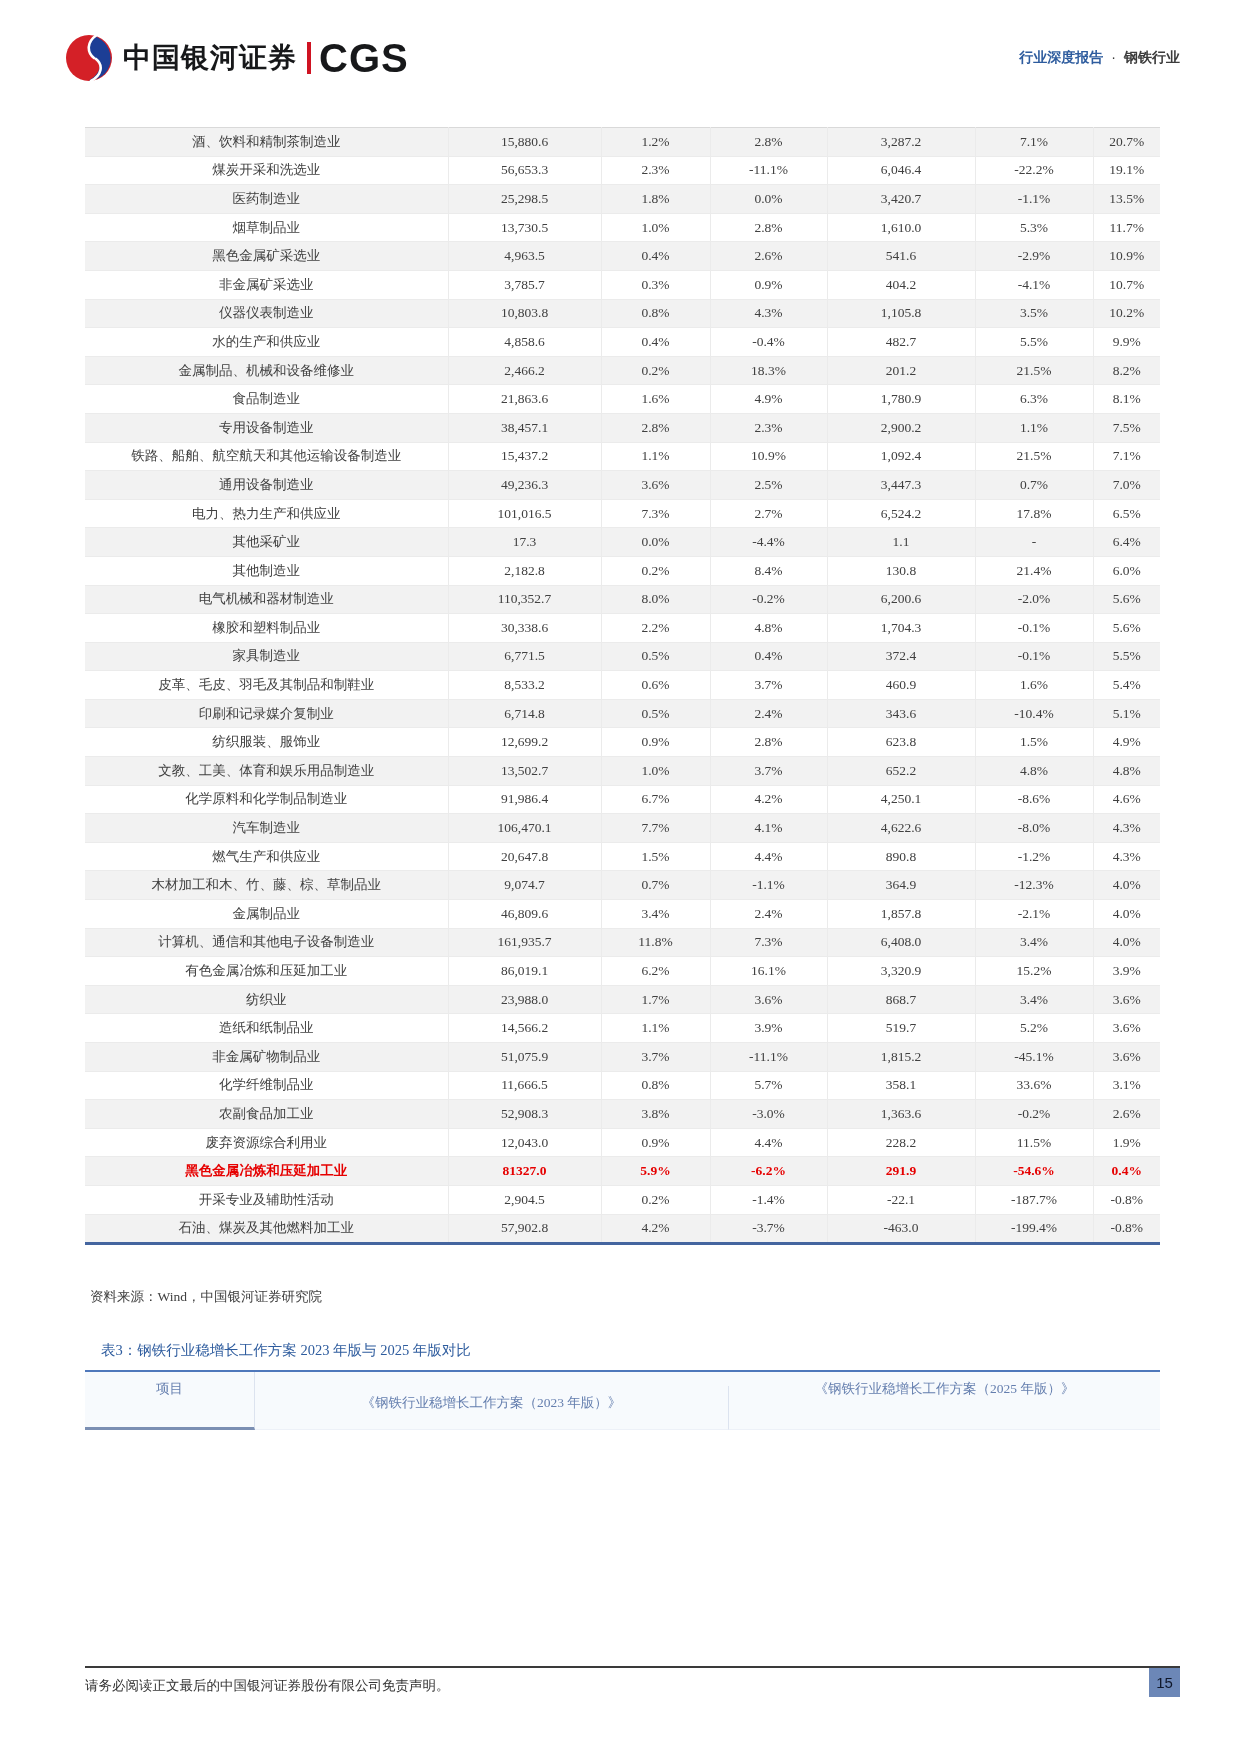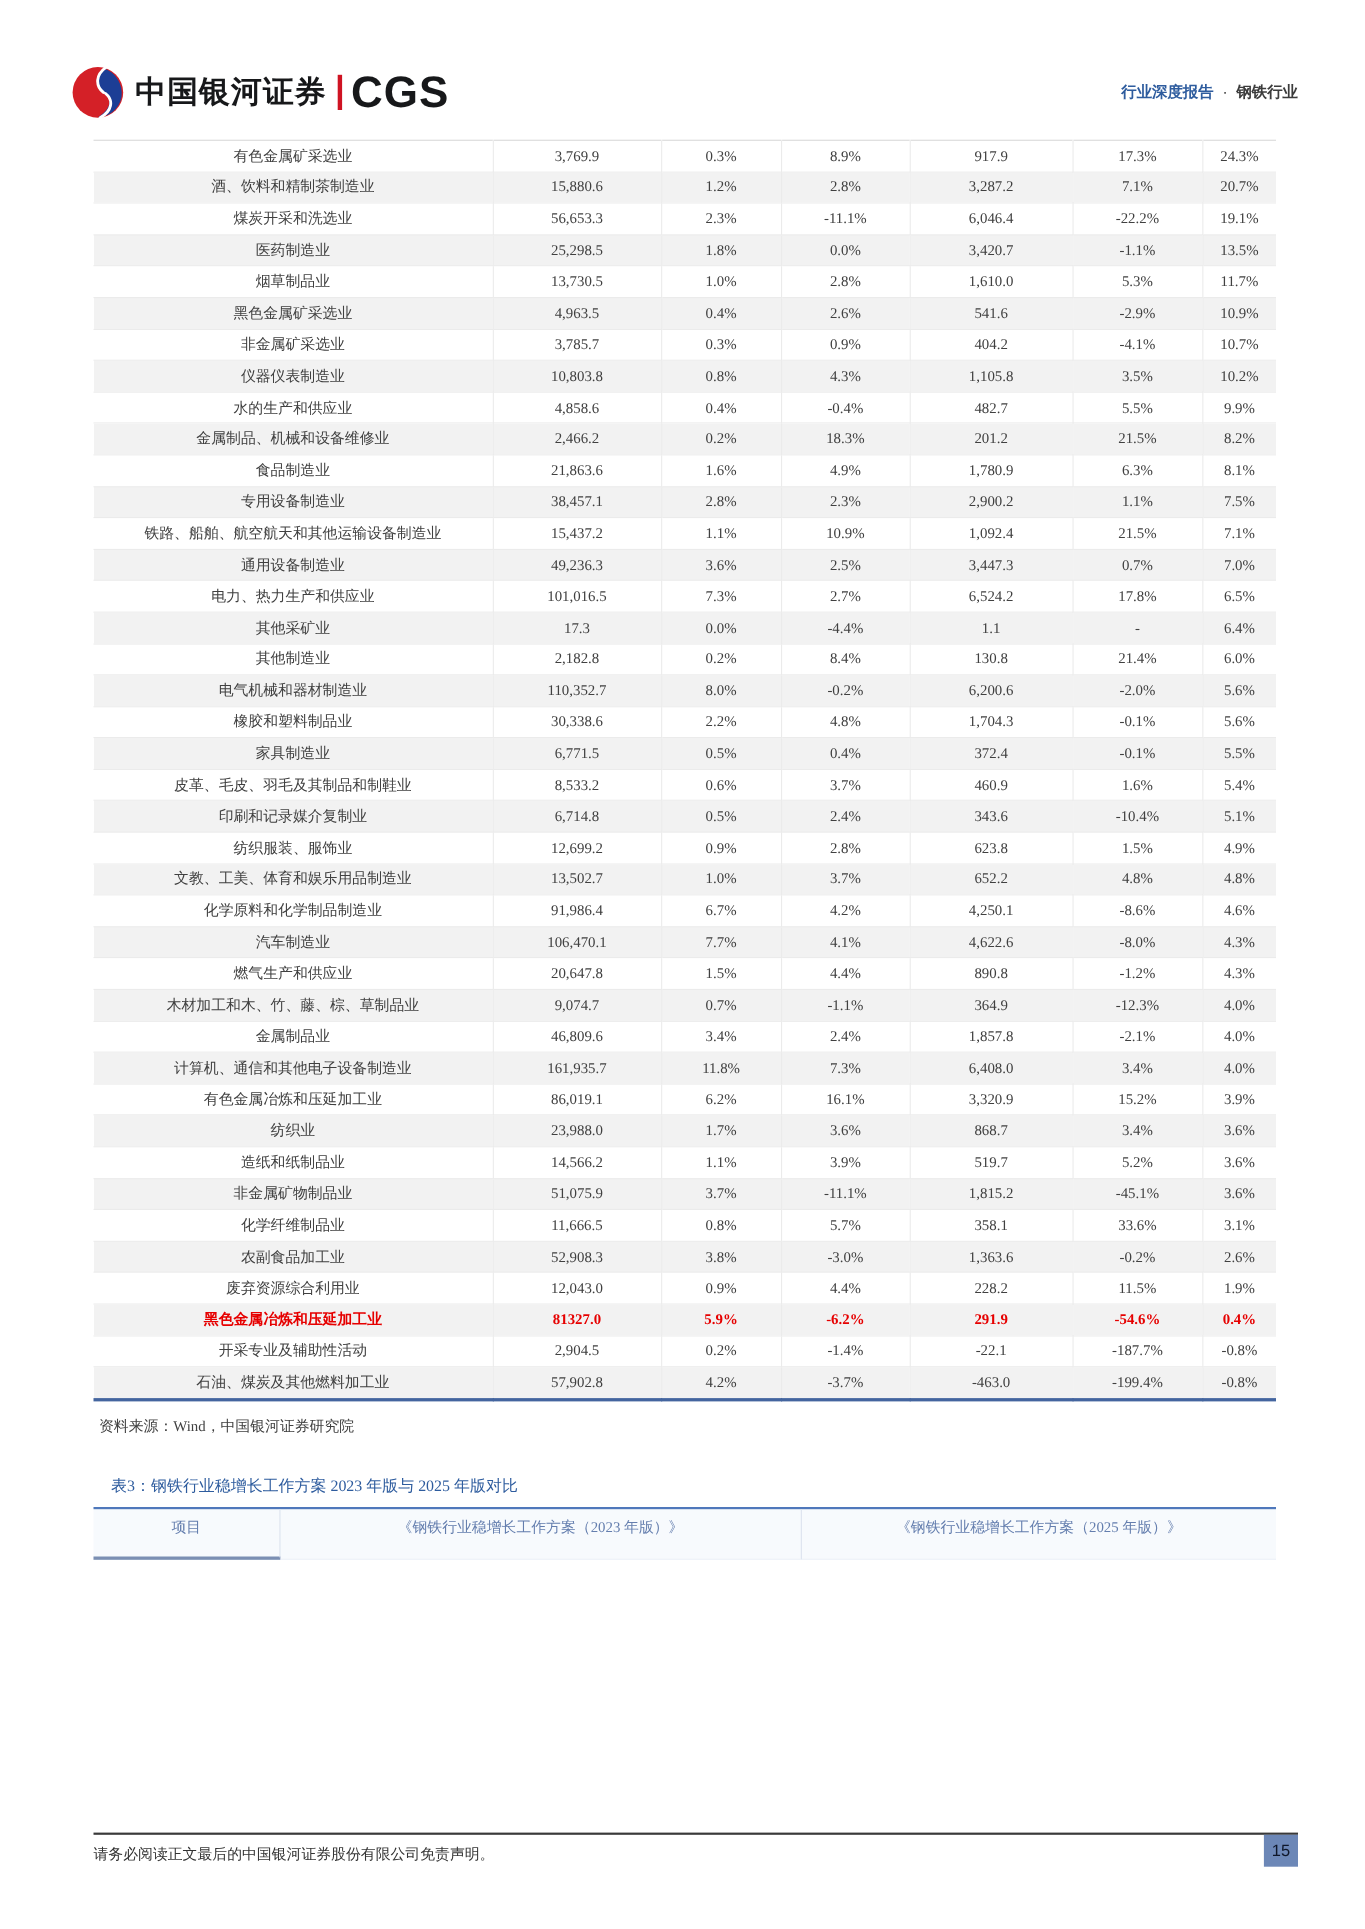--- a/index.html
+++ b/index.html
@@ -7,21 +7,21 @@
     position:relative;
     width:1241px; height:1754px;
     background:#ffffff;
     font-family:"Liberation Serif","DejaVu Serif",serif;
     overflow:hidden;
   }
 
   
   .hdr {
     position:absolute; top:34px; left:65px; right:61px;
-    display:flex; justify-content:space-between; align-items:center;margin-top:26px;
+    display:flex; justify-content:space-between; align-items:center;
   }
   .brand { display:flex; align-items:center; }
   .brand svg { display:block; }
   .brand-cn {
     font-family:"Liberation Sans","DejaVu Sans",sans-serif;
     font-weight:bold; font-size:28px; color:#17181a; margin-left:10px; letter-spacing:1px;
   }
   .brand-bar { width:4px; height:32px; background:#cf1322; margin:0 8px 0 10px; }
   .brand-en {
     font-family:"Liberation Sans","DejaVu Sans",sans-serif;
@@ -80,21 +80,21 @@
     box-sizing:border-box;
     padding:8px 4px 17px 4px;
     text-align:center;
     font-size:13.5px; color:#647eae;
     border-right:1px solid #dce3ef;
     border-bottom:1px solid #edf1f8;
     white-space:nowrap; overflow:hidden;
   }
   .t3c:last-child { border-right:none; }
   .t3c-item  { width:15.8%; border-bottom:3px solid #7b8fb3; }
-  .t3c-2023  { width:44.1%; }
+  .t3c-2023  { width:44.1%;margin-top:14px; }
   .t3c-2025  { width:40.1%; }
 
   
   .footer {
     position:absolute; top:1666px; left:85px; right:61px;
     border-top:2px solid #3a3a3a;
   }
   .footer-text {
     margin-top:9px;
     font-size:13.5px; color:#333333;
@@ -135,29 +135,20 @@
     <colgroup>
       <col style="width:363px">
         <col style="width:153px">
         <col style="width:109px">
       <col style="width:117px">
         <col style="width:148px">
         <col style="width:118px">
         <col style="width:67px">
     </colgroup>
     <tbody>
-        <tr>
-          <td>有色金属矿采选业</td>
-          <td>3,769.9</td>
-          <td>0.3%</td>
-          <td>8.9%</td>
-          <td>917.9</td>
-          <td>17.3%</td>
-          <td>24.3%</td>
-        </tr>
         <tr class="stripe">
           <td>酒、饮料和精制茶制造业</td>
           <td>15,880.6</td>
           <td>1.2%</td>
           <td>2.8%</td>
           <td>3,287.2</td>
           <td>7.1%</td>
           <td>20.7%</td>
         </tr>
         <tr>

